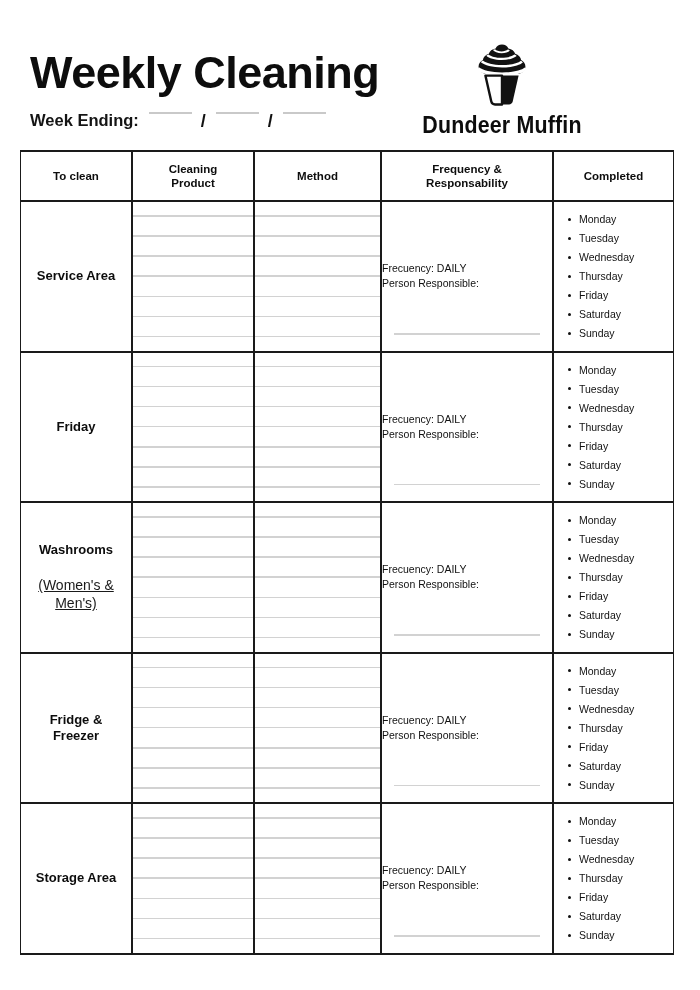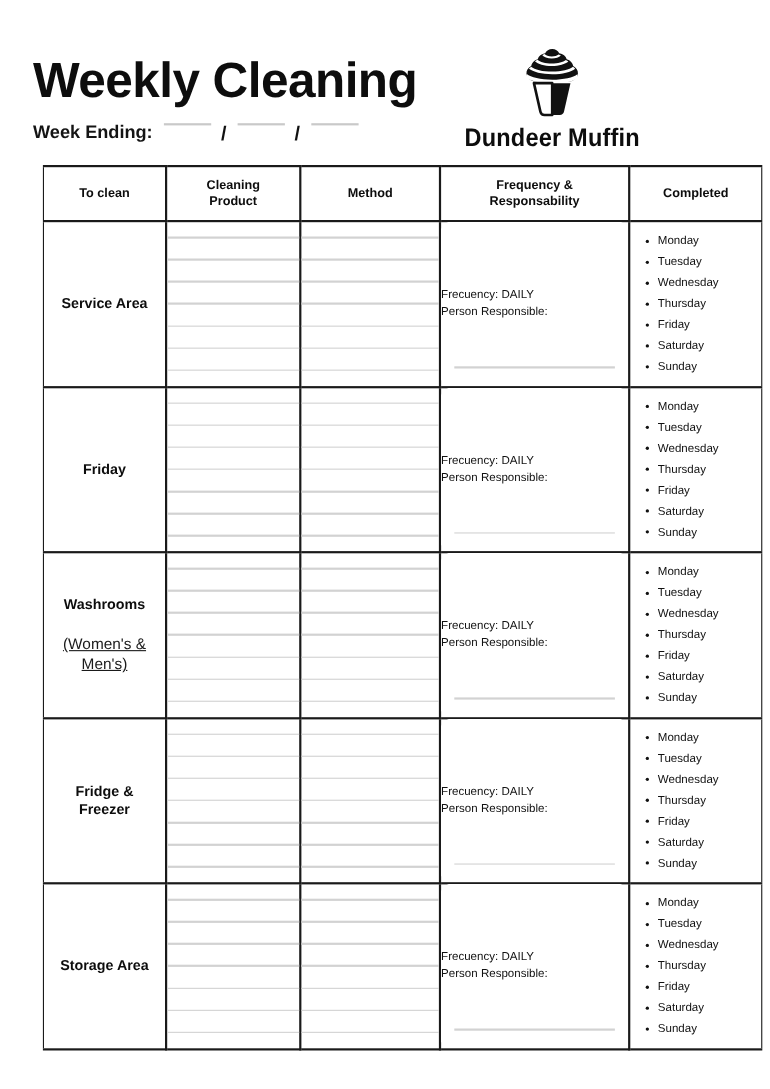--- a/index.html
+++ b/index.html
@@ -88,21 +88,21 @@
     font-weight: 700;
     letter-spacing: 0.2px;
     color: #0d0d0d;
     margin-top: 4px;
     transform: scaleX(0.93);
   }
 
   
   .sheet-table {
     position: absolute;
-    left: 39px;
+    left: 20px;
     top: 150px;
     width: 644px;
     border-collapse: collapse;
     table-layout: fixed;
   }
   .sheet-table th,
   .sheet-table td {
     border: 2px solid #1a1a1a;
     padding: 0;
     vertical-align: middle;

